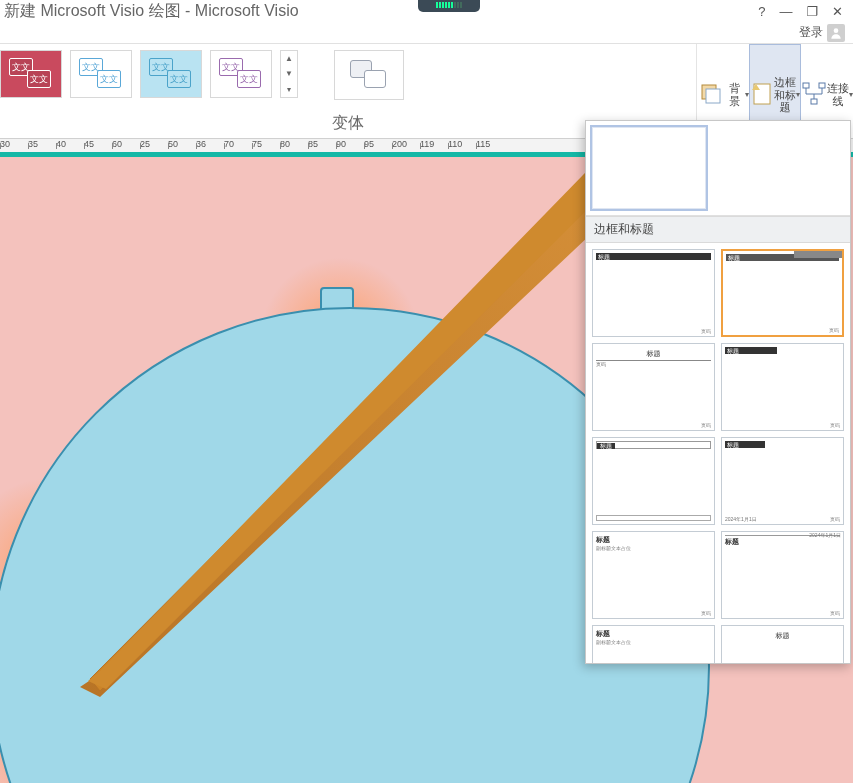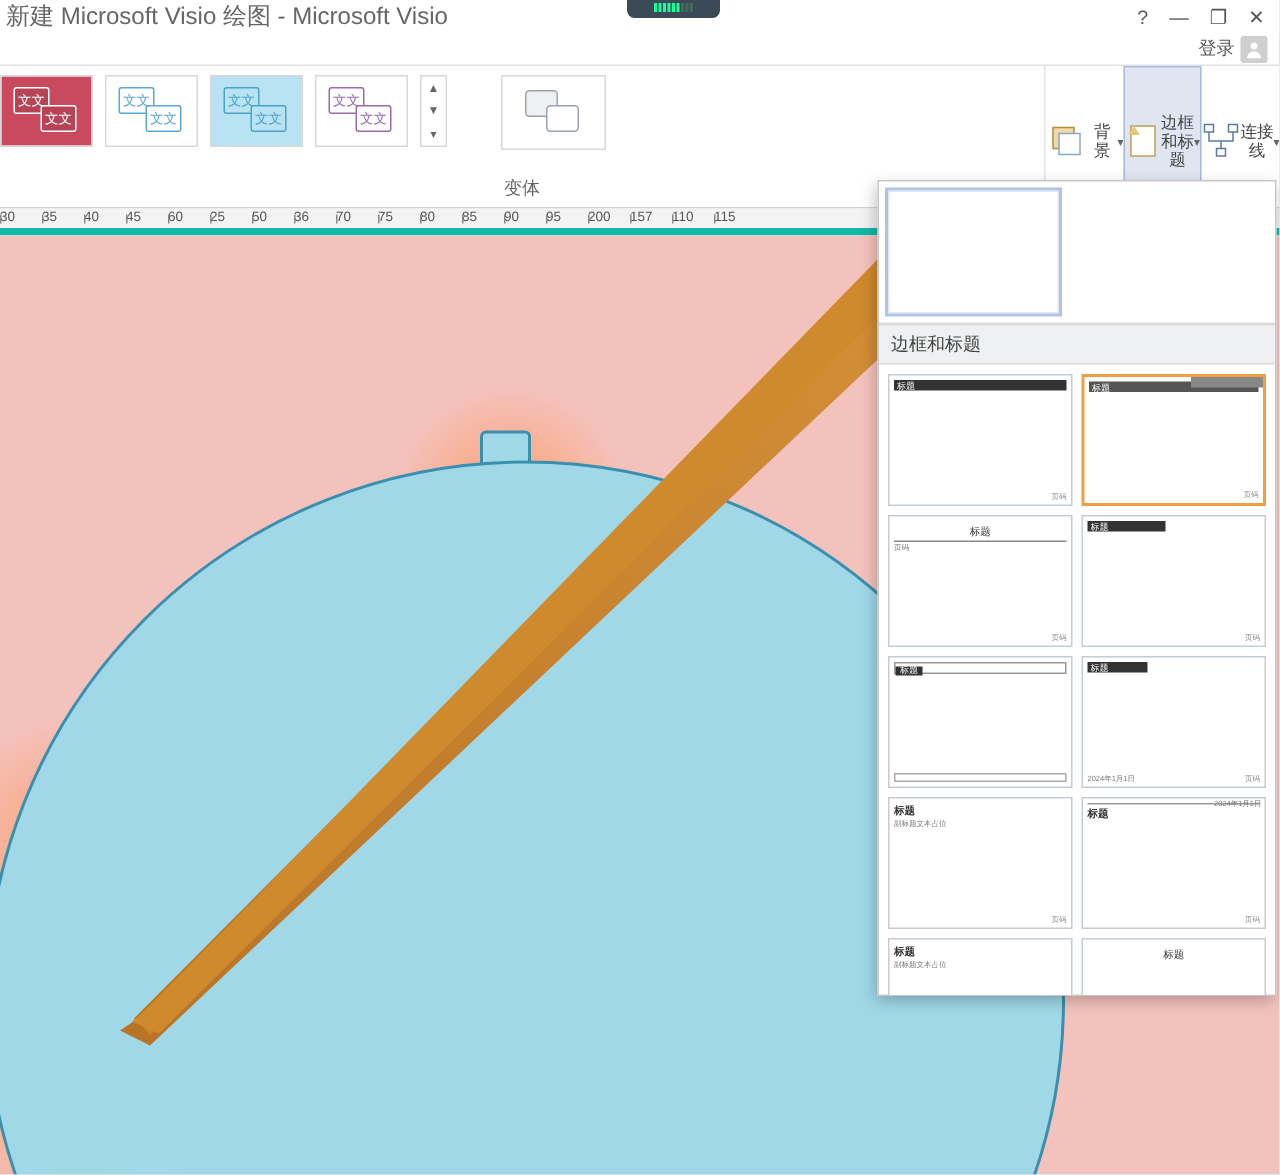--- a/index.html
+++ b/index.html
@@ -71,21 +71,21 @@
 }
 .variant-large {
   width: 70px; height: 50px; border: 1px solid #d8d8d8; margin-left: 28px;
   display: flex; align-items: center; justify-content: center;
 }
 .variant-large .shp { position: relative; width: 38px; height: 30px; }
 .variant-large .shp div { position: absolute; width: 22px; height: 18px; border: 1px solid #9aa2b0; border-radius: 3px; }
 .variant-large .shp .a { left: 0; top: 0; background:#eef0f4; }
 .variant-large .shp .b { left: 14px; top: 10px; background:#fff; }
 .variants-wrap { flex: 1; display: flex; flex-direction: column; }
-.variants-label { text-align: center; font-size: 12px; color: #666; padding-bottom: 4px; margin-top: auto; }
+.variants-label { text-align: center; font-size: 16px; color: #666; padding-bottom: 4px; margin-top: auto; }
 
 .ribbon-right { display: flex; align-items: stretch; border-left: 1px solid #e4e4e4; }
 .rtool { width: 52px; display: flex; align-items: center; justify-content: flex-start; padding-top: 6px; position: relative; }
 .rtool.sel { background: #dfe6f2; border: 1px solid #a9bcdc; }
 .rtool .ticon { width: 30px; height: 30px; display: flex; align-items: center; justify-content: center; }
 .rtool .tlabel { font-size: 11px; text-align: center; color: #444; line-height: 1.15; margin-top: 2px; }
 .rtool .caret { font-size: 8px; color: #666; }
 
 .ruler {
   height: 18px; background: #f3f3f3; border-bottom: 5px solid #14b8a6;
@@ -275,21 +275,21 @@
     <div class="tick">25</div>
     <div class="tick">50</div>
     <div class="tick">36</div>
     <div class="tick">70</div>
     <div class="tick">75</div>
     <div class="tick">80</div>
     <div class="tick">85</div>
     <div class="tick">90</div>
     <div class="tick">95</div>
     <div class="tick">200</div>
-    <div class="tick">157</div>
+    <div class="tick">119</div>
     <div class="tick">110</div>
     <div class="tick">115</div>
   </div>
 
 <div class="canvas">
   <div class="canvas-bg"></div>
   <div class="glow g1"></div>
   <div class="glow g2"></div>
   <div class="glow g3"></div>
   <div class="port top"></div>

